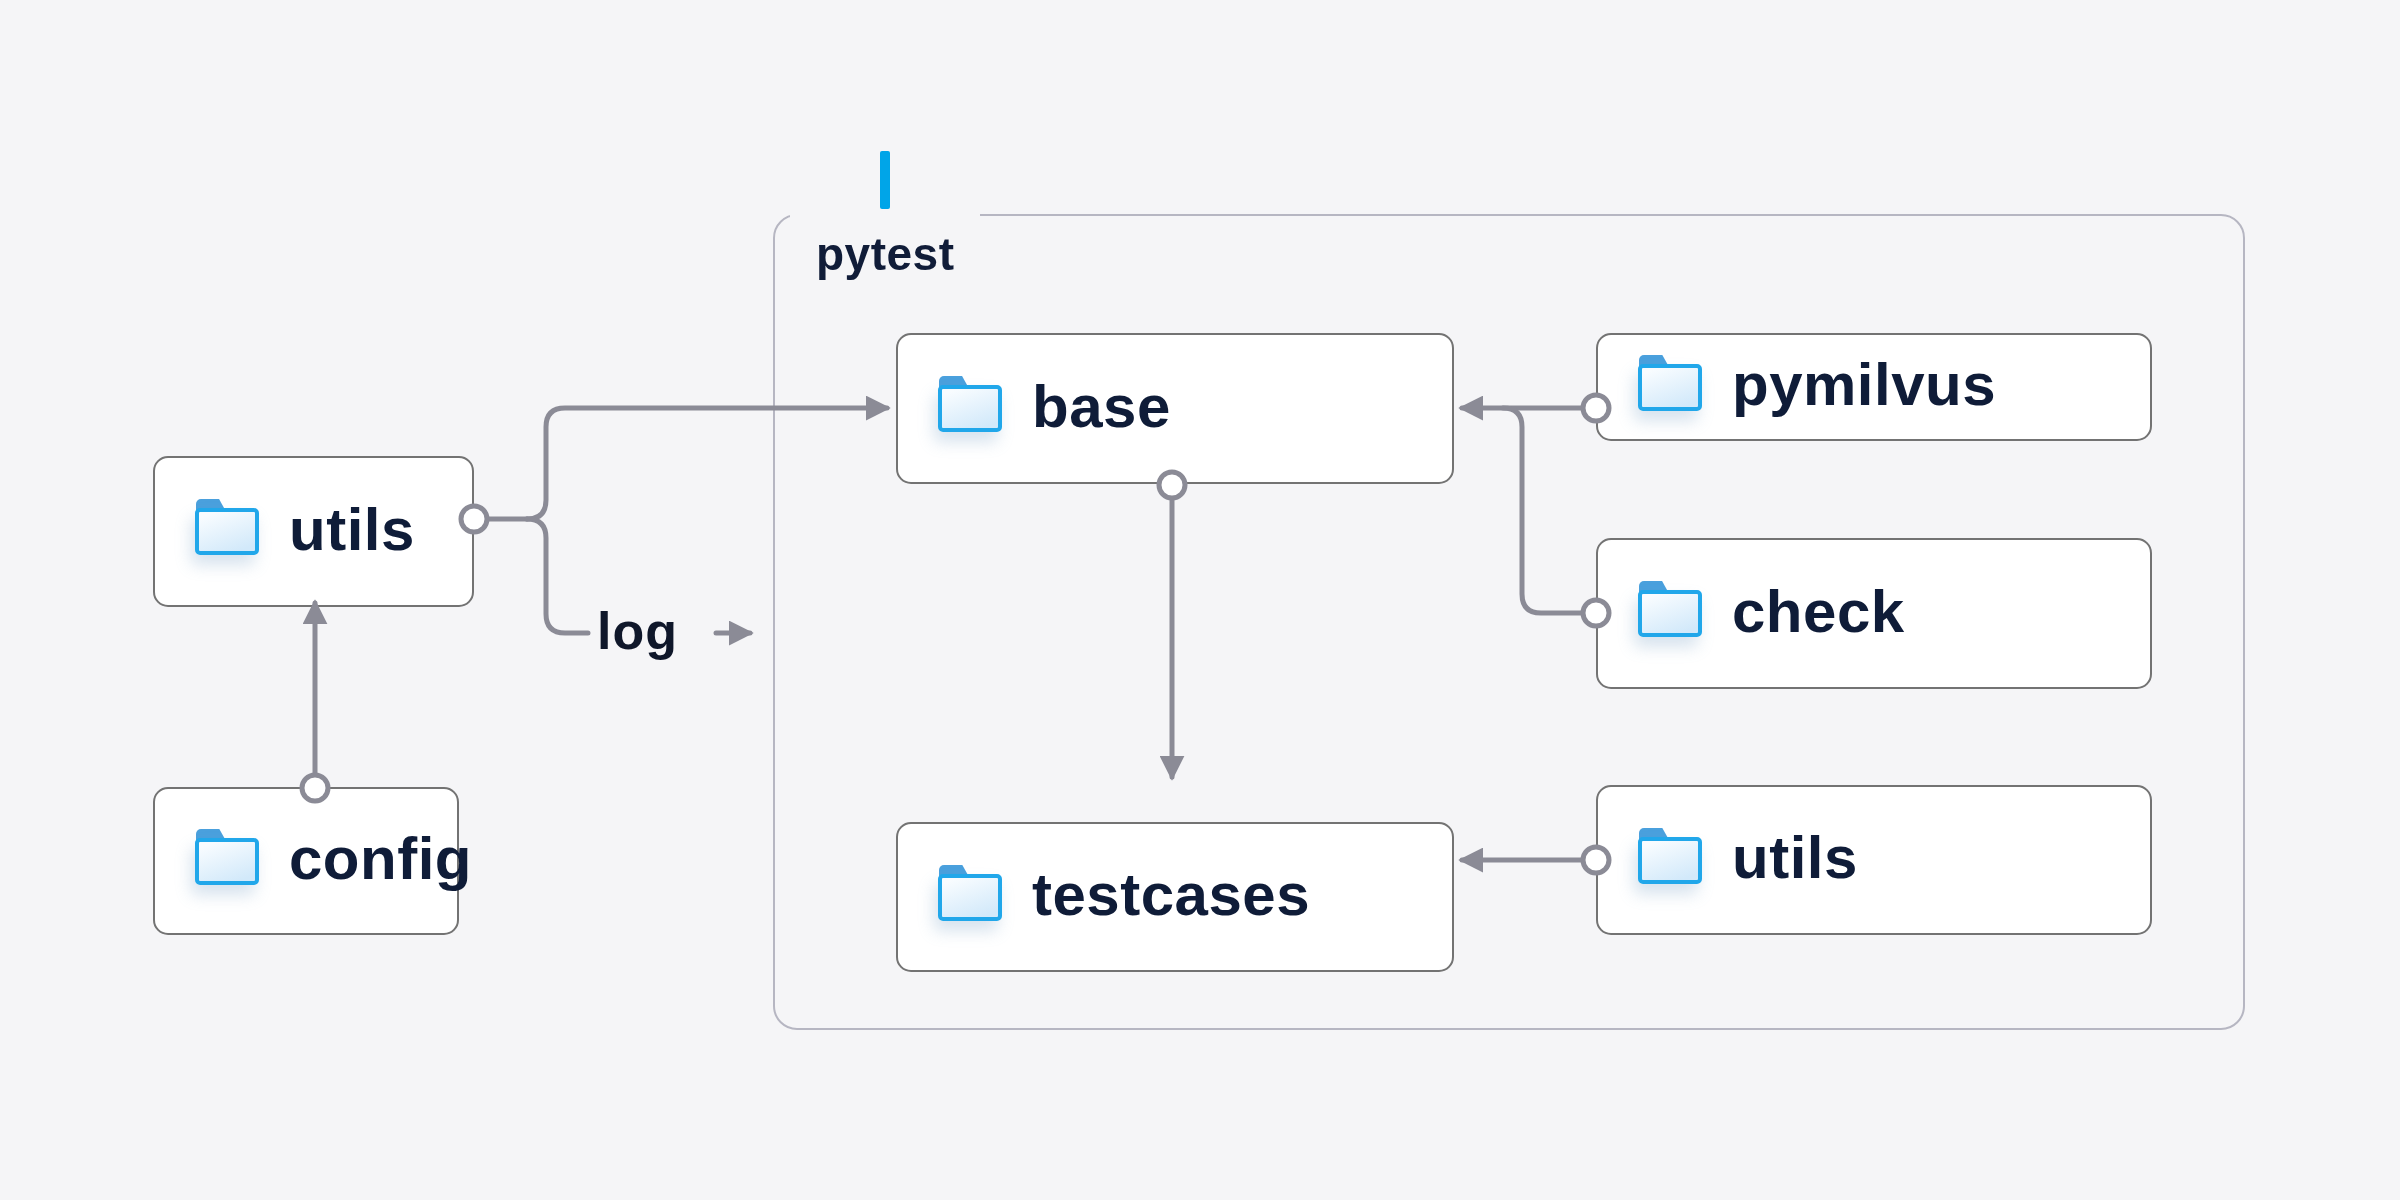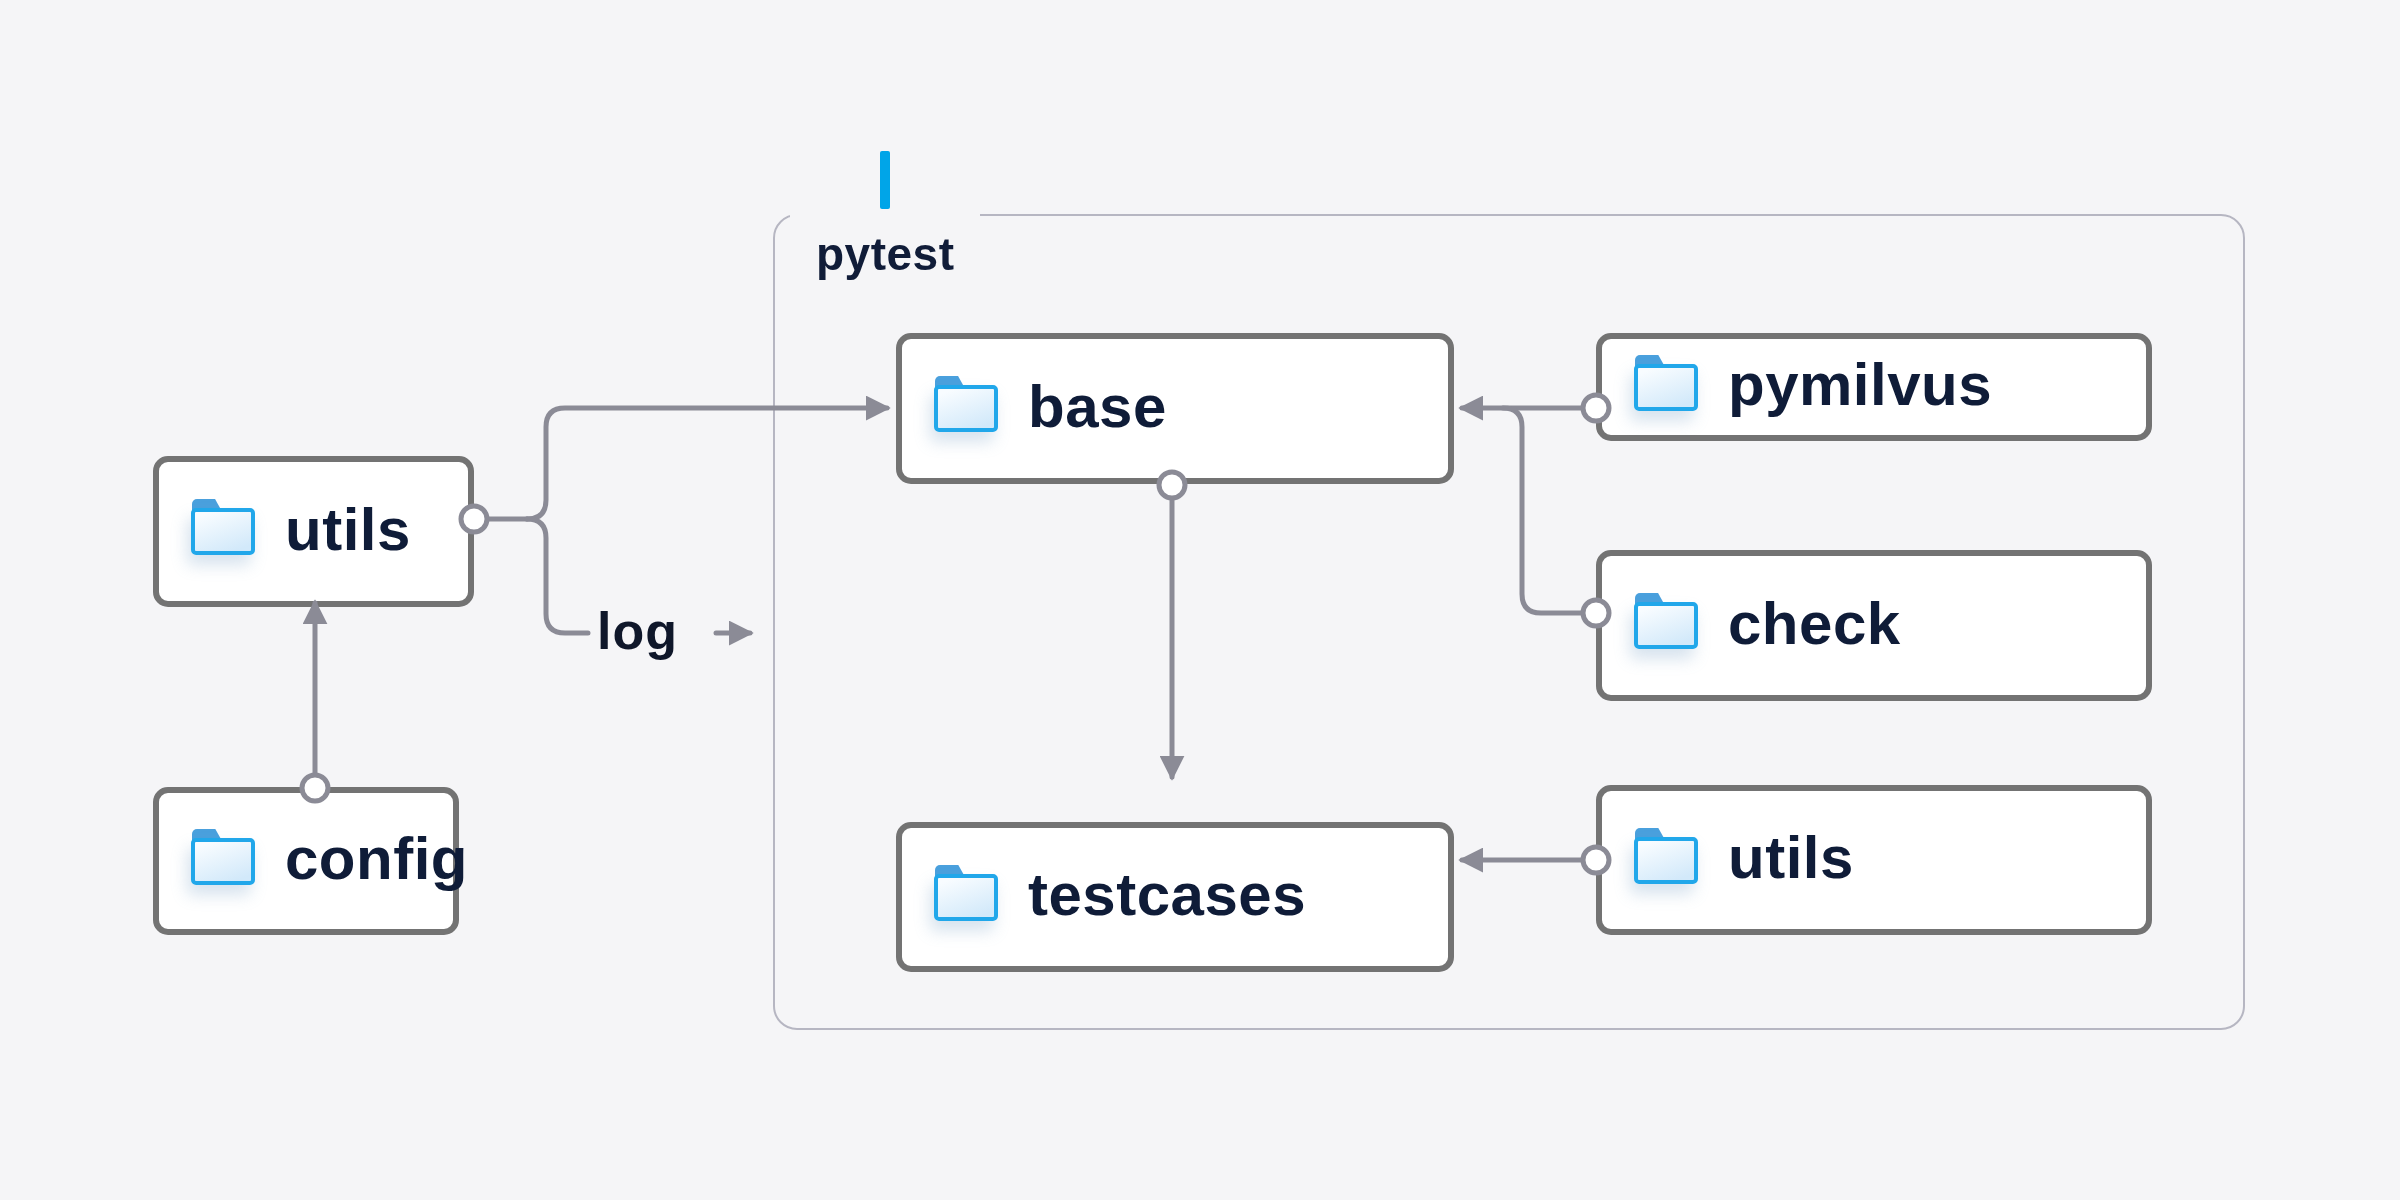--- a/index.html
+++ b/index.html
@@ -55,26 +55,26 @@
     font-weight: 700;
     color: #101c38;
     letter-spacing: 0.5px;
     line-height: 1;
   }
 
   
   .node {
     position: absolute;
     background: #ffffff;
-    border: 6px solid #737373;
+    border: 2px solid #737373;
     border-radius: 15px;
     box-sizing: border-box;
     display: flex;
     align-items: center;
-    padding-left: 32px;
+    padding-left: 40px;
     gap: 30px;
     z-index: 1;
   }
   .node .label {
     font-size: 60px;
     font-weight: 700;
     color: #0f1c38;
     letter-spacing: 0.5px;
     line-height: 1;
     padding-bottom: 4px;
@@ -107,21 +107,21 @@
     border: 4px solid #21a7ea;
     border-radius: 5px;
     background: linear-gradient(160deg, #f8fcff 10%, #d2e9fa 90%);
     box-shadow: -4px 10px 16px rgba(110, 155, 195, 0.28);
   }
 
   #node-utils     { left: 153px;  top: 456px; width: 321px; height: 151px; }
   #node-config    { left: 153px;  top: 787px; width: 306px; height: 148px; }
   #node-base      { left: 896px;  top: 333px; width: 558px; height: 151px; }
   #node-pymilvus  { left: 1596px; top: 333px; width: 556px; height: 108px; }
-  #node-check     { left: 1596px; top: 550px; width: 556px; height: 151px; }
+  #node-check     { left: 1596px; top: 538px; width: 556px; height: 151px; }
   #node-testcases { left: 896px;  top: 785px; width: 558px; height: 150px; margin-top: 37px; }
   #node-common    { left: 1596px; top: 785px; width: 556px; height: 150px; }
 
   
   svg.wires {
     position: absolute;
     left: 0;
     top: 0;
     z-index: 2;
     pointer-events: none;

